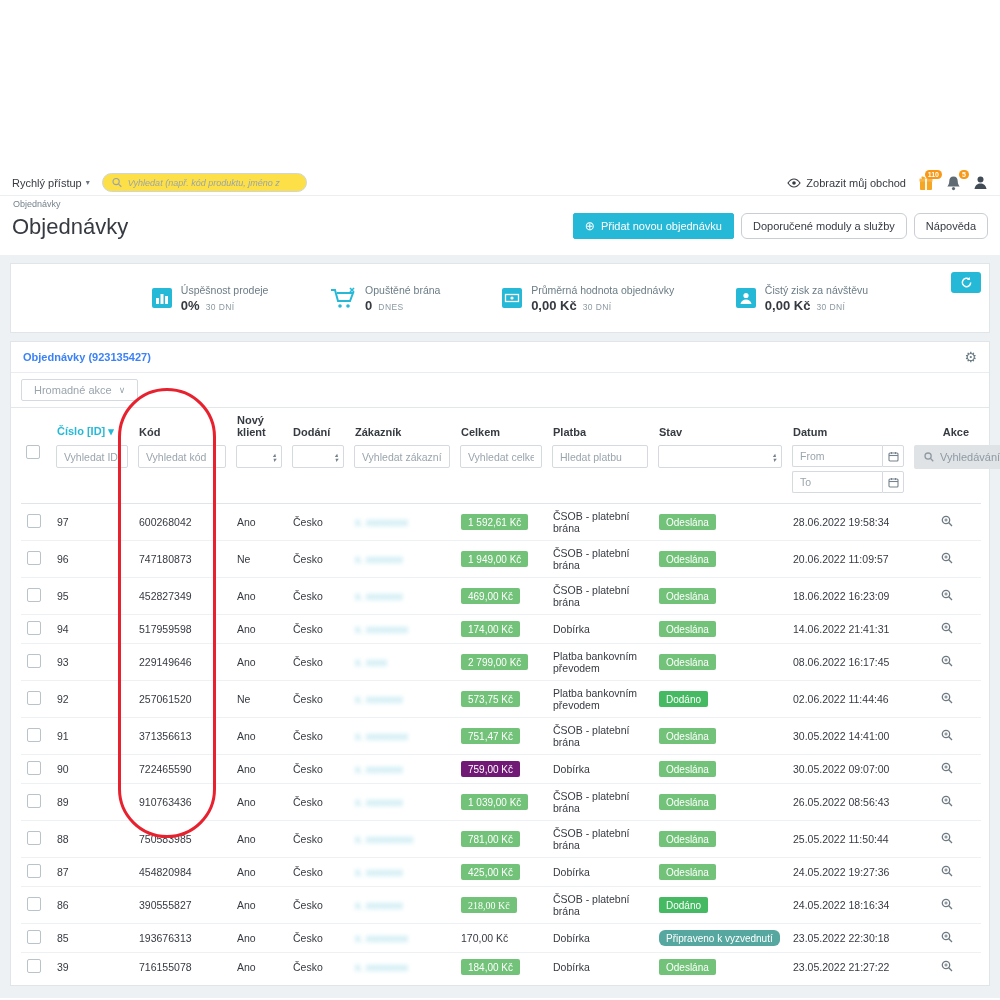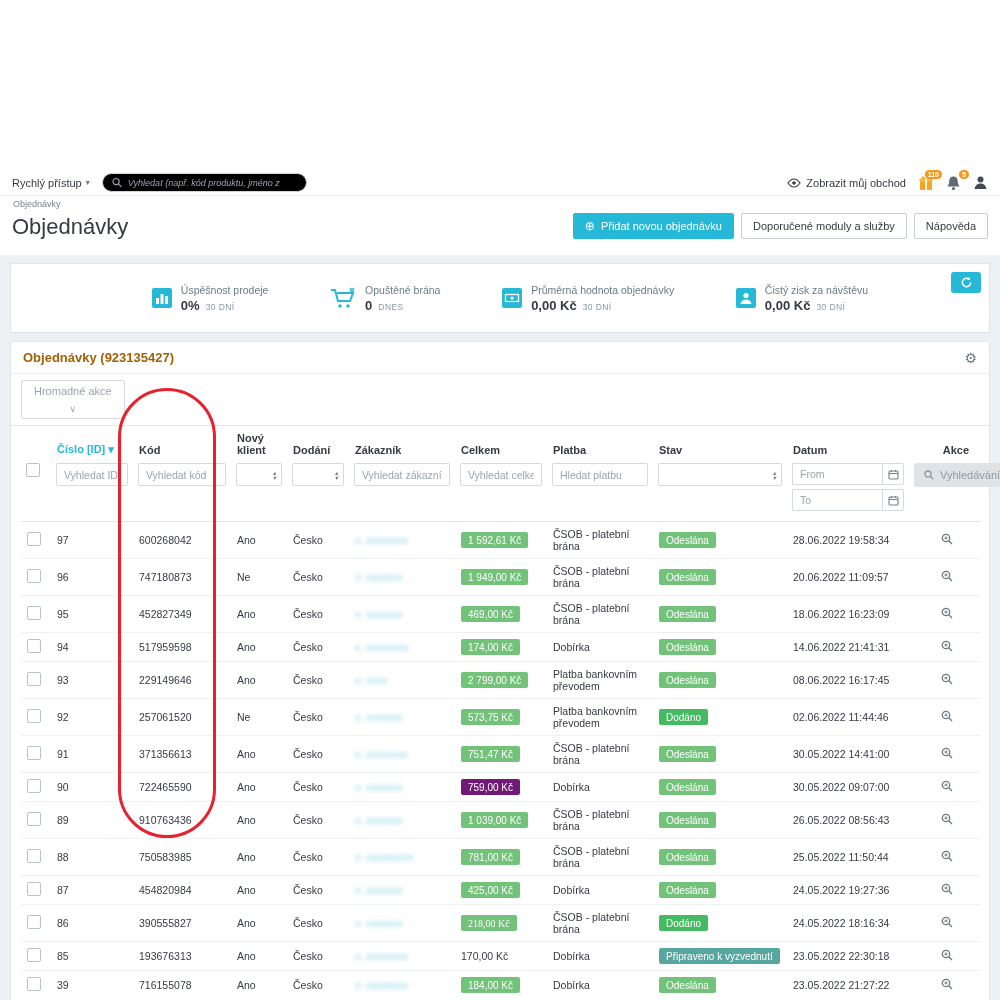--- a/index.html
+++ b/index.html
@@ -5,56 +5,56 @@
   * { margin:0; padding:0; box-sizing:border-box; }
   html,body { width:1000px; height:1000px; background:#fff; font-family:"Liberation Sans", sans-serif; }
   .screen { position:relative; width:1000px; height:1000px; background:#fff; overflow:hidden; }
   .app { position:absolute; top:170px; left:0; width:1000px; }
 
   
   .topbar { height:26px; background:#fff; border-bottom:1px solid #eceff1; display:flex; align-items:center; padding:0 12px; justify-content:space-between; }
   .topbar-left, .topbar-right { display:flex; align-items:center; gap:12px; }
   .quick-access { font-size:11px; color:#363a41; display:flex; align-items:center; gap:4px; cursor:pointer; }
   .quick-access .caret { font-size:8px; color:#6b7680; }
-  .search-pill { display:flex; align-items:center; gap:6px; border:1px solid #cfd6da; border-radius:11px; height:19px; width:205px; padding:0 9px; background:#000000; }
+  .search-pill { display:flex; align-items:center; gap:6px; border:1px solid #cfd6da; border-radius:11px; height:19px; width:205px; padding:0 9px; background:#fde047; }
   .search-pill input { border:none; outline:none; width:100%; font-size:9px; font-style:italic; color:#53606a; background:transparent; }
   .search-pill input::placeholder { color:#9aa5ad; }
   .view-shop { display:flex; align-items:center; gap:5px; font-size:11px; color:#363a41; cursor:pointer; }
   .icon-wrap { position:relative; display:inline-flex; cursor:pointer; }
   .mini-badge { position:absolute; top:-5px; right:-8px; background:#f89816; color:#fff; font-size:7px; line-height:9px; padding:0 3px; border-radius:6px; font-weight:bold; }
 
   
   .breadcrumb { margin:3px 0 0 13px; font-size:9px; line-height:11px; color:#76838c; }
   .title-row { display:flex; align-items:center; justify-content:space-between; padding:3px 12px 8px; background:#fff; }
   .page-title { font-size:22px; line-height:25px; font-weight:500; color:#363a41; }
   .title-actions { display:flex; gap:7px; }
   .btn { font-size:11px; border-radius:2px; padding:6px 11px; cursor:pointer; display:inline-flex; align-items:center; gap:6px; border:1px solid transparent; background:#fff; color:#363a41; }
   .btn-primary { background:#25b9d7; color:#fff; border-color:#25b9d7; }
-  .btn-outline { border-color:#c9ced3; }
+  .btn-outline { border-color:#c9ced3;border-radius:6px; }
   .plus-glyph { font-size:12px; line-height:10px; }
 
   
   .content { background:#eef1f3; padding:8px 10px 12px;margin-top:8px; }
 
   
   .kpi-panel { position:relative; background:#fff; border:1px solid #dfe5e8; height:70px; display:flex; align-items:center; justify-content:space-around; padding:0 90px 0 110px; }
   .kpi { display:flex; align-items:center; gap:9px; }
   .kpi-text .kpi-label { font-size:10.5px; color:#6b7c85; margin-bottom:2px; }
   .kpi-value-row { display:flex; align-items:baseline; gap:6px; }
   .kpi-value { font-size:13px; font-weight:bold; color:#363a41; }
   .kpi-period { font-size:8.5px; color:#8b99a1; letter-spacing:.4px; }
   .refresh-btn { position:absolute; top:8px; right:8px; width:30px; height:21px; background:#25b9d7; border:none; border-radius:3px; display:flex; align-items:center; justify-content:center; cursor:pointer; }
 
   
   .table-panel { background:#fff; border:1px solid #dfe5e8; margin-top:8px; padding-bottom:4px; }
   .panel-head { display:flex; align-items:center; justify-content:space-between; padding:8px 12px; border-bottom:1px solid #e9edef; }
-  .panel-title { font-size:13px; font-weight:bold; color:#a16207; }
+  .panel-title { font-size:11px; font-weight:bold; color:#3b82f6; }
   .gear { font-size:14px; color:#6b7c85; cursor:pointer; line-height:14px; }
   .bulk-row { padding:6px 10px; border-bottom:1px solid #e2e7ea; }
-  .bulk-btn { background:#fff; border:1px solid #d5dadf; color:#9aa5ad; font-size:11px; padding:4px 12px; border-radius:2px; display:inline-flex; align-items:center; gap:7px; cursor:pointer;flex-direction:column; }
+  .bulk-btn { background:#fff; border:1px solid #d5dadf; color:#9aa5ad; font-size:11px; padding:4px 12px; border-radius:2px; display:inline-flex; align-items:center; gap:7px; cursor:pointer; }
   .bulk-btn .caret { font-size:9px; }
 
   table { width:100%; border-collapse:collapse; table-layout:fixed; }
   .table-wrap { padding:0 10px; }
   thead th { text-align:left; font-size:11px; color:#363a41; font-weight:bold; vertical-align:bottom; padding:6px 6px 5px; }
   thead th.sorted { color:#25b9d7; }
   thead th.col-akce { text-align:right; padding-right:12px; }
   tr.filter-row th { padding:2px 5px 10px; border-bottom:1px solid #dfe5e8; vertical-align:top; font-weight:normal; }
   .flt-input { width:100%; height:23px; border:1px solid #d5dadf; border-radius:2px; padding:0 7px; font-size:10.5px; color:#363a41; outline:none; background:#fff; }
   .flt-input::placeholder { color:#9aa5ad; }
@@ -604,21 +604,21 @@
 
   <tr>
     <td><span class="checkbox"></span></td>
     <td>85</td>
     <td>193676313</td>
     <td>Ano</td>
     <td>Česko</td>
     <td><span class="customer-blur">x. xxxxxxxx</span></td>
     <td><span class="total-plain">170,00 Kč</span></td>
     <td>Dobírka</td>
-    <td><span class="badge" style="background: rgb(86, 167, 159);">Připraveno k vyzvednutí</span></td>
+    <td><span class="badge" style="background: rgb(86, 167, 159); border-radius: 6px;">Připraveno k vyzvednutí</span></td>
     <td>23.05.2022 22:30:18</td>
     <td class="action-cell">
       <span class="row-action">
         <svg width="12" height="12" viewBox="0 0 12 12">
                         <circle cx="5" cy="5" r="3.7" fill="none" stroke="#6e7a83" stroke-width="1.3"></circle>
                         <line x1="7.8" y1="7.8" x2="11" y2="11" stroke="#6e7a83" stroke-width="1.3"></line>
                         <line x1="3.4" y1="5" x2="6.6" y2="5" stroke="#6e7a83" stroke-width="1"></line>
                         <line x1="5" y1="3.4" x2="5" y2="6.6" stroke="#6e7a83" stroke-width="1"></line>
                       </svg>
       </span>

